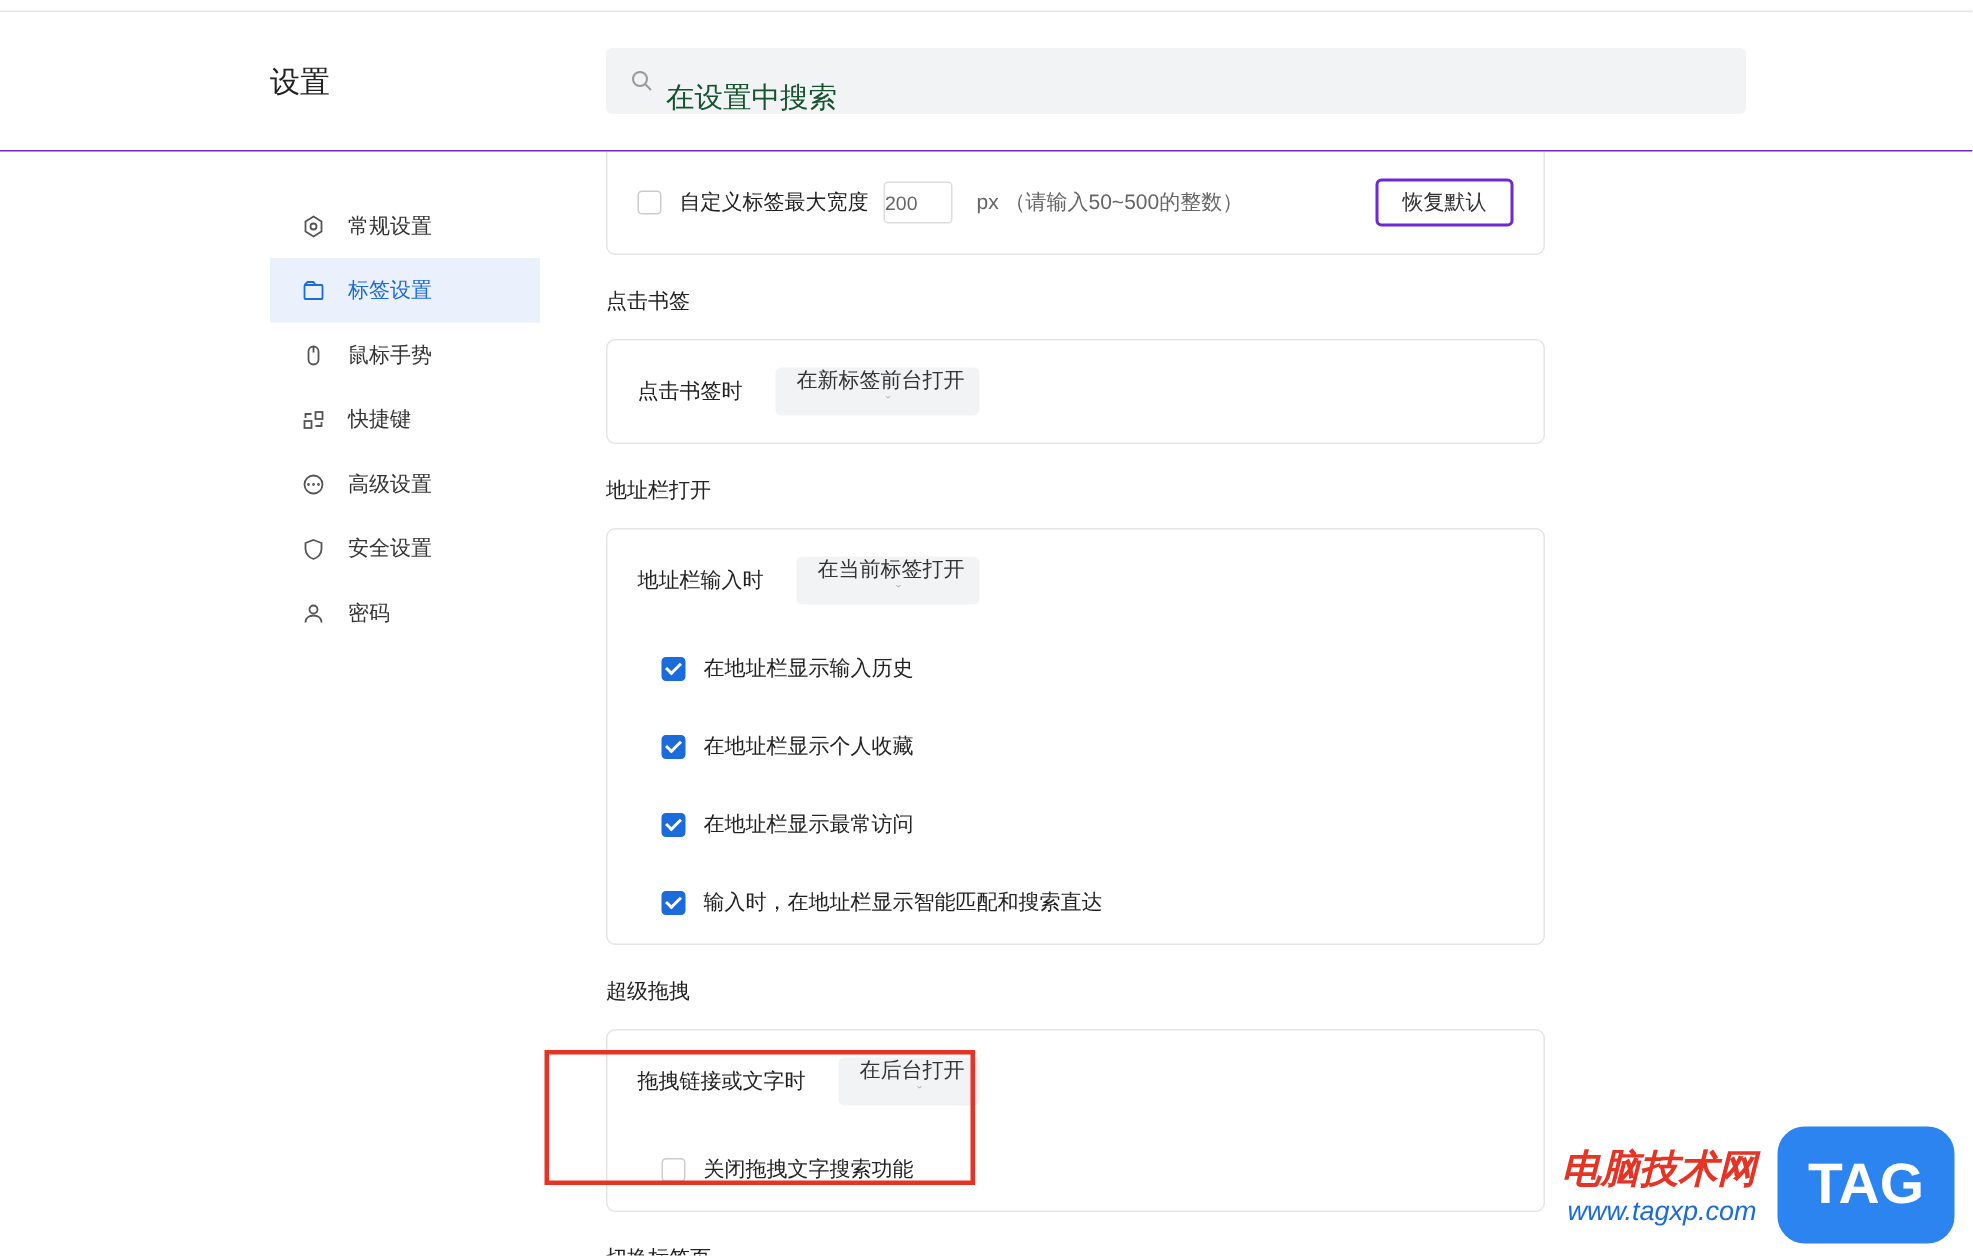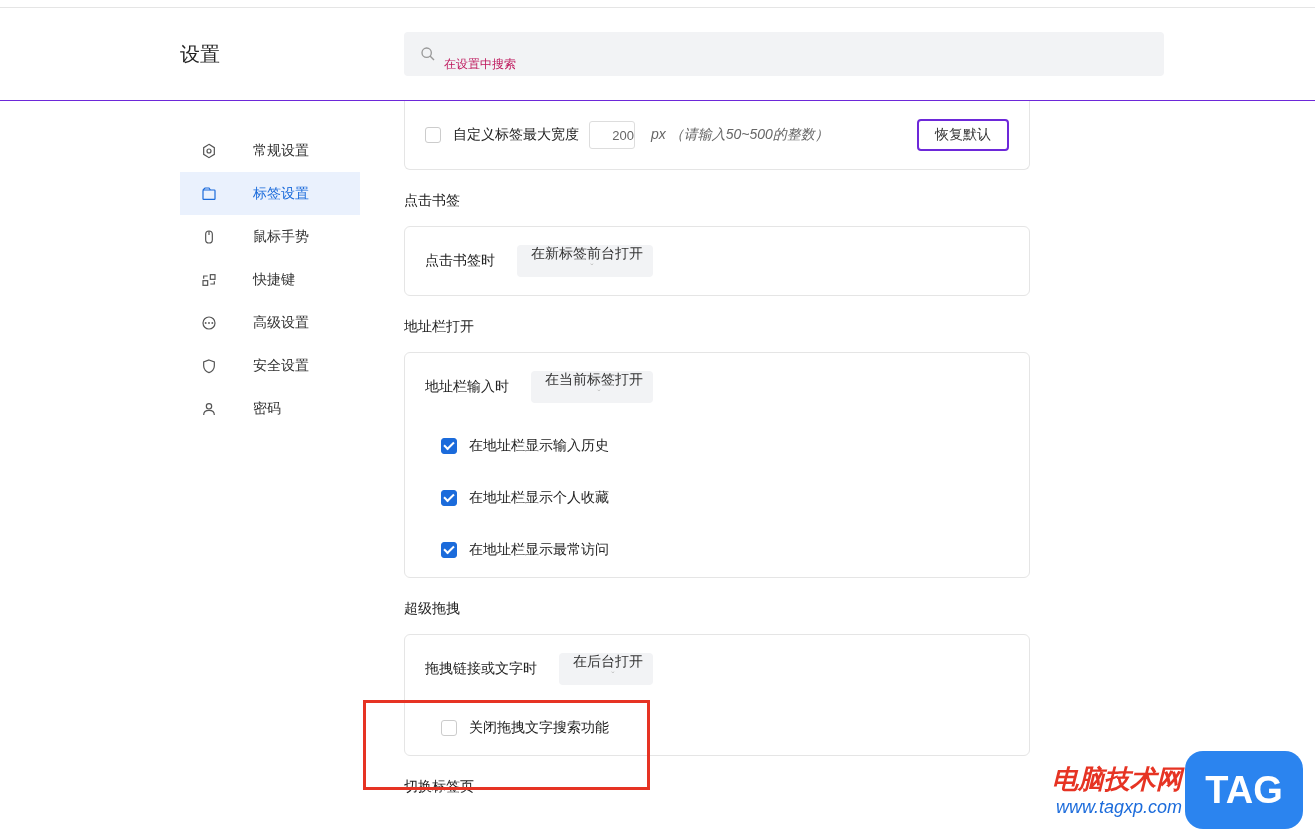--- a/index.html
+++ b/index.html
@@ -40,41 +40,40 @@
   align-items: center;
   padding: 0 16px;
   color: #999;
 }
 .search-box svg {
   width: 16px;
   height: 16px;
   margin-right: 8px;
 }
 .search-box .placeholder {
-  font-size: 12px;
-  color: #be185d;
+  font-size: 19px;
+  color: #14532d;
   margin-top: 21px;
 }
 .main {
   display: flex;
 }
 .sidebar {
   width: 180px;
   margin-left: 180px;
   padding-top: 28px;
 }
 .sidebar-item {
   display: flex;
   align-items: center;
   height: 43px;
   padding-left: 20px;
   font-size: 14px;
   color: #333;
   cursor: pointer;
-  gap: 21px;
 }
 .sidebar-item.active {
   background: #eaf1fd;
   color: #1b6bdb;
 }
 .sidebar-item .icon {
   width: 18px;
   height: 18px;
   margin-right: 14px;
   display: flex;
@@ -132,29 +131,28 @@
   height: 4px;
   border-left: 2px solid #fff;
   border-bottom: 2px solid #fff;
   transform: rotate(-45deg) translate(1px, -1px);
 }
 .num-input {
   width: 46px;
   height: 28px;
   border: 1px solid #ddd;
   border-radius: 3px;
-  text-align: right;
+  text-align: left;
   font-size: 13px;
   color: #666;
   margin: 0 10px;
 }
 .px-hint {
   color: #666;
   margin-left: 6px;
-  font-style: italic;
 }
 .restore-btn {
   margin-left: auto;
   height: 32px;
   padding: 0 16px;
   border: 2px solid #6d28d9;
   border-radius: 4px;
   background: #fff;
   font-size: 14px;
   color: #333;
@@ -191,21 +189,21 @@
   width: 287px;
   height: 90px;
   pointer-events: none;
 }
 .watermark {
   position: absolute;
   right: 12px;
   bottom: 8px;
   display: flex;
   align-items: center;
-  gap: 3px;
+  gap: 14px;
 }
 .watermark .text {
   text-align: right;
 }
 .watermark .wm-line1 {
   color: #e63323;
   font-size: 26px;
   font-weight: 700;
   font-style: italic;
 }
@@ -350,20 +348,24 @@
         <span>在地址栏显示输入历史</span>
       </div>
       <div class="row">
         <span class="checkbox checked"></span>
         <span>在地址栏显示个人收藏</span>
       </div>
       <div class="row">
         <span class="checkbox checked"></span>
         <span>在地址栏显示最常访问</span>
       </div>
+      <div class="row">
+        <span class="checkbox checked"></span>
+        <span>输入时，在地址栏显示智能匹配和搜索直达</span>
+      </div>
     </div>
 
     <div class="section-title">超级拖拽</div>
     <div class="card">
       <div class="row">
         <span class="row-label">拖拽链接或文字时</span>
         <span class="select-box">
           <span>在后台打开</span>
           <span class="chev">ˇ</span>
         </span>

